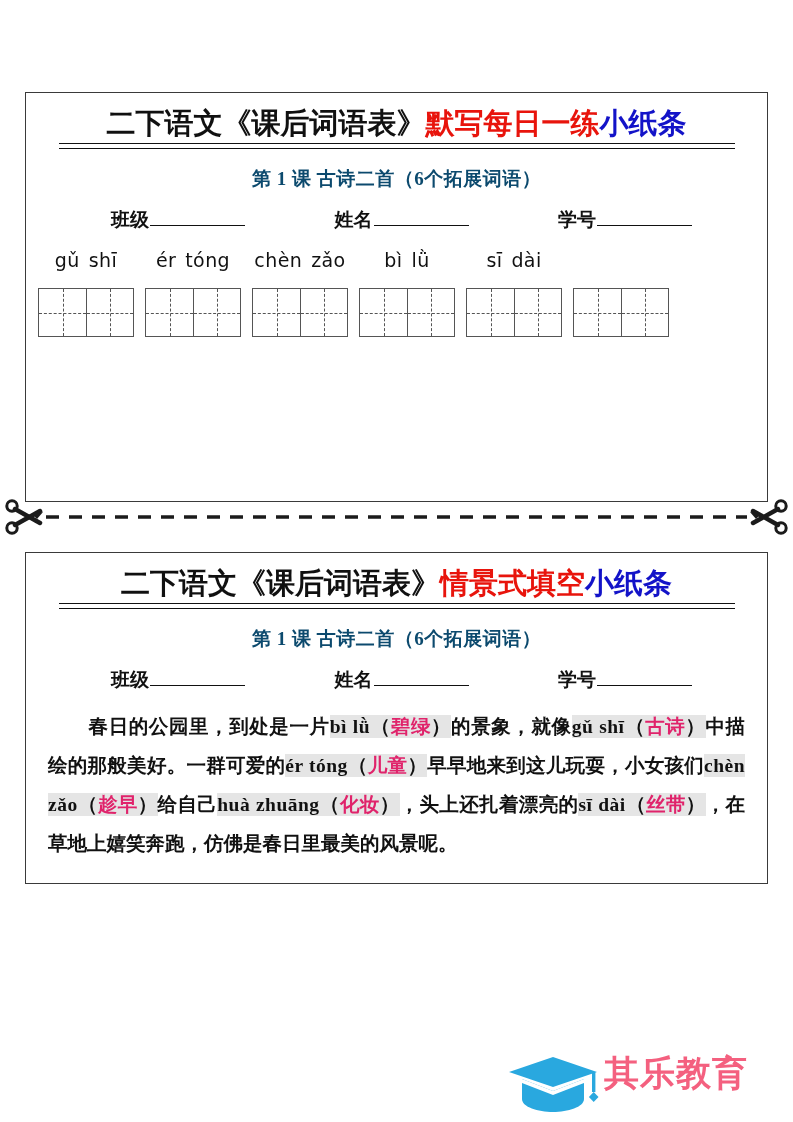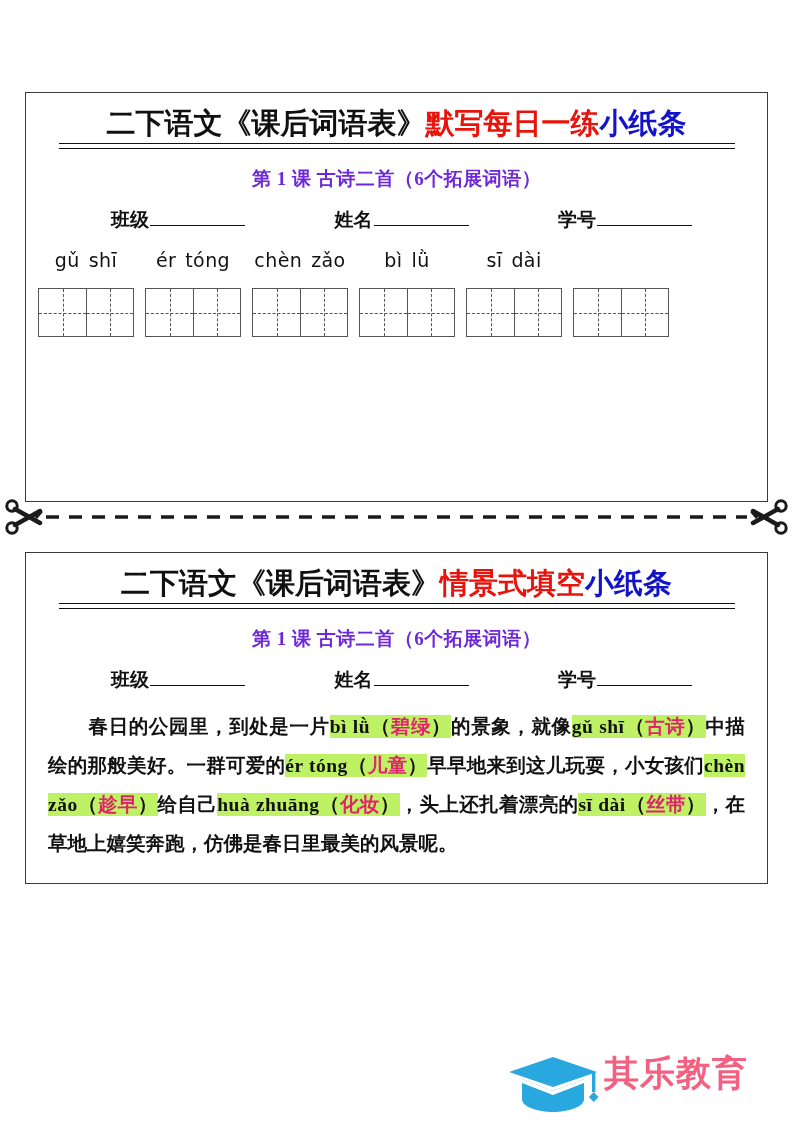--- a/index.html
+++ b/index.html
@@ -52,21 +52,21 @@
     width: 676px;
     height: 4px;
     border-top: 1.6px solid #111;
     border-bottom: 1.6px solid #111;
   }
 
   
   .lesson {
     text-align: center;
     font-size: 19px;
-    color: #6d28d9;
+    color: #0c4a6e;
     margin-top: 11px;
     font-family: "Liberation Serif", serif;
     font-weight: 600;
     letter-spacing: 0.5px;
   }
 
   
   .idrow {
     display: flex;
     margin-top: 15px;
@@ -149,21 +149,21 @@
     font-size: 19.5px;
     line-height: 39px;
     color: #111;
     text-align: justify;
     text-justify: inter-ideograph;
     font-family: "Liberation Serif", "DejaVu Serif", serif;
     font-weight: 600;
   }
   .para .indent { display: inline-block; width: 40px; }
   .hl {
-    background: #bef264;
+    background: #e5e5e5;
     padding: 1px 0;
   }
   .hl .py {
     font-family: "Liberation Serif", "DejaVu Serif", serif;
     font-weight: bold;
     color: #111;
     letter-spacing: 0.5px;
   }
   .hl .hz { color: #e0236b; font-weight: 600; }
   .hl .pr { color: #111; }

